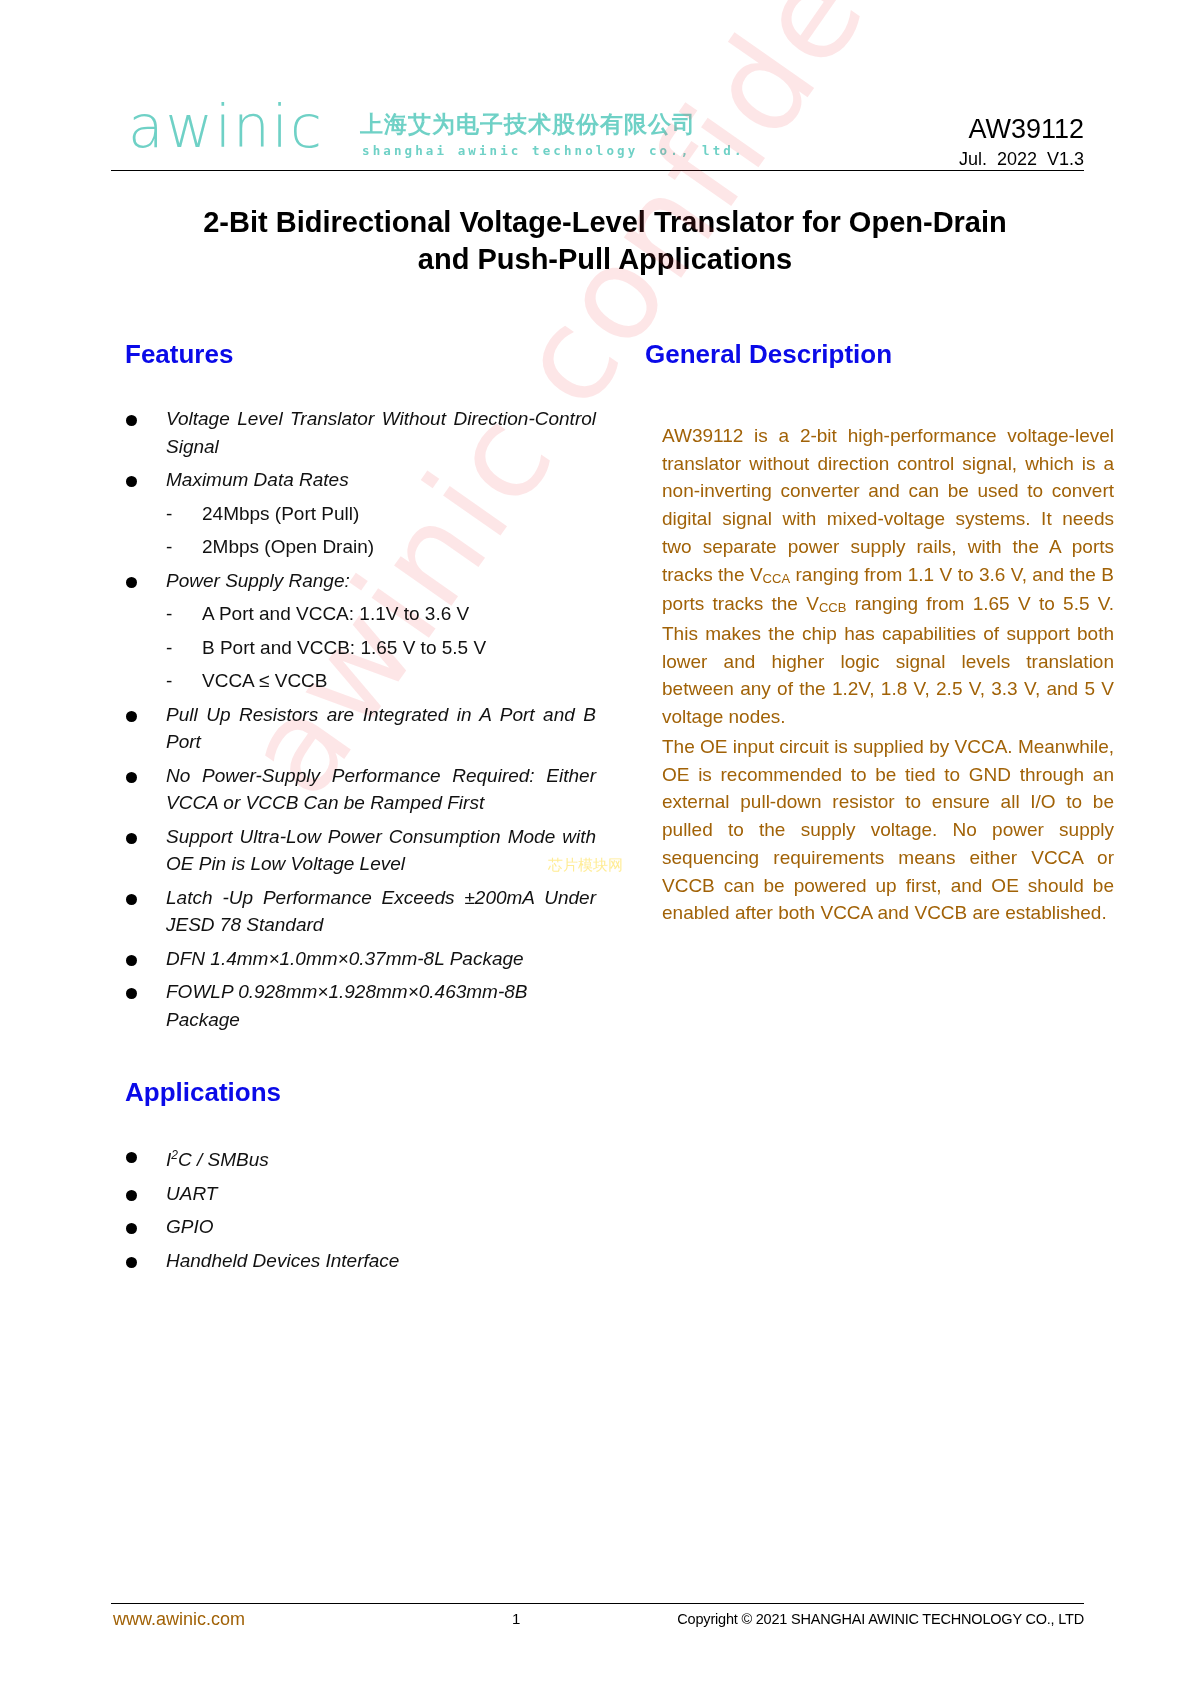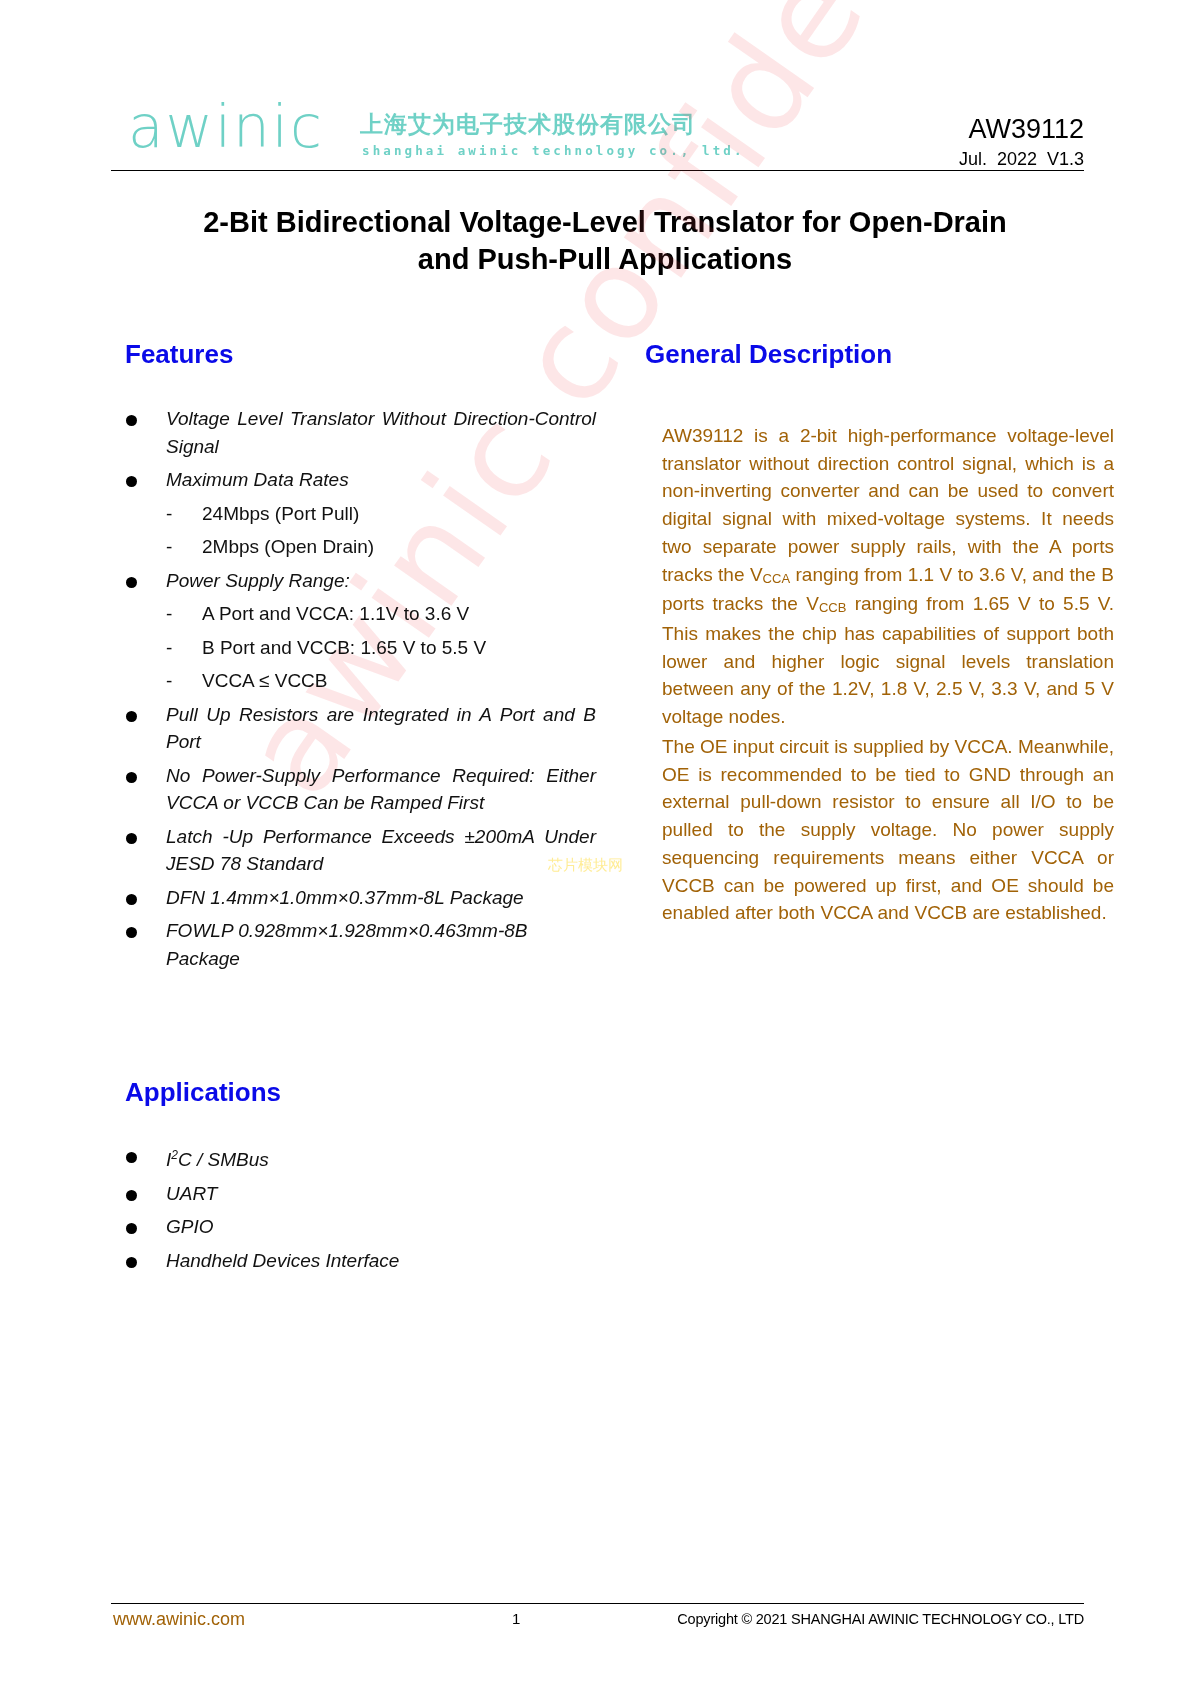--- a/index.html
+++ b/index.html
@@ -84,20 +84,24 @@
     <li class="li bullet">
         <span class="mark"></span>
         <span class="txt justify">Pull Up Resistors are Integrated in A Port and B Port</span>
       </li>
     <li class="li bullet">
         <span class="mark"></span>
         <span class="txt justify">No Power-Supply Performance Required: Either VCCA or VCCB Can be Ramped First</span>
       </li>
     <li class="li bullet">
         <span class="mark"></span>
+        <span class="txt justify">Support Ultra-Low Power Consumption Mode with OE Pin is Low Voltage Level</span>
+      </li>
+    <li class="li bullet">
+        <span class="mark"></span>
         <span class="txt justify">Latch -Up Performance Exceeds ±200mA Under JESD 78 Standard</span>
       </li>
     <li class="li bullet"><span class="mark"></span><span class="txt">DFN 1.4mm×1.0mm×0.37mm-8L Package</span></li>
     <li class="li bullet">
         <span class="mark"></span>
         <span class="txt" style="display:block; width:390px;">FOWLP 0.928mm×1.928mm×0.463mm-8B Package</span>
       </li>
   </ul>
 
   <div class="h2" style="left:125px; top:1063px;text-align:right;">Applications</div>

